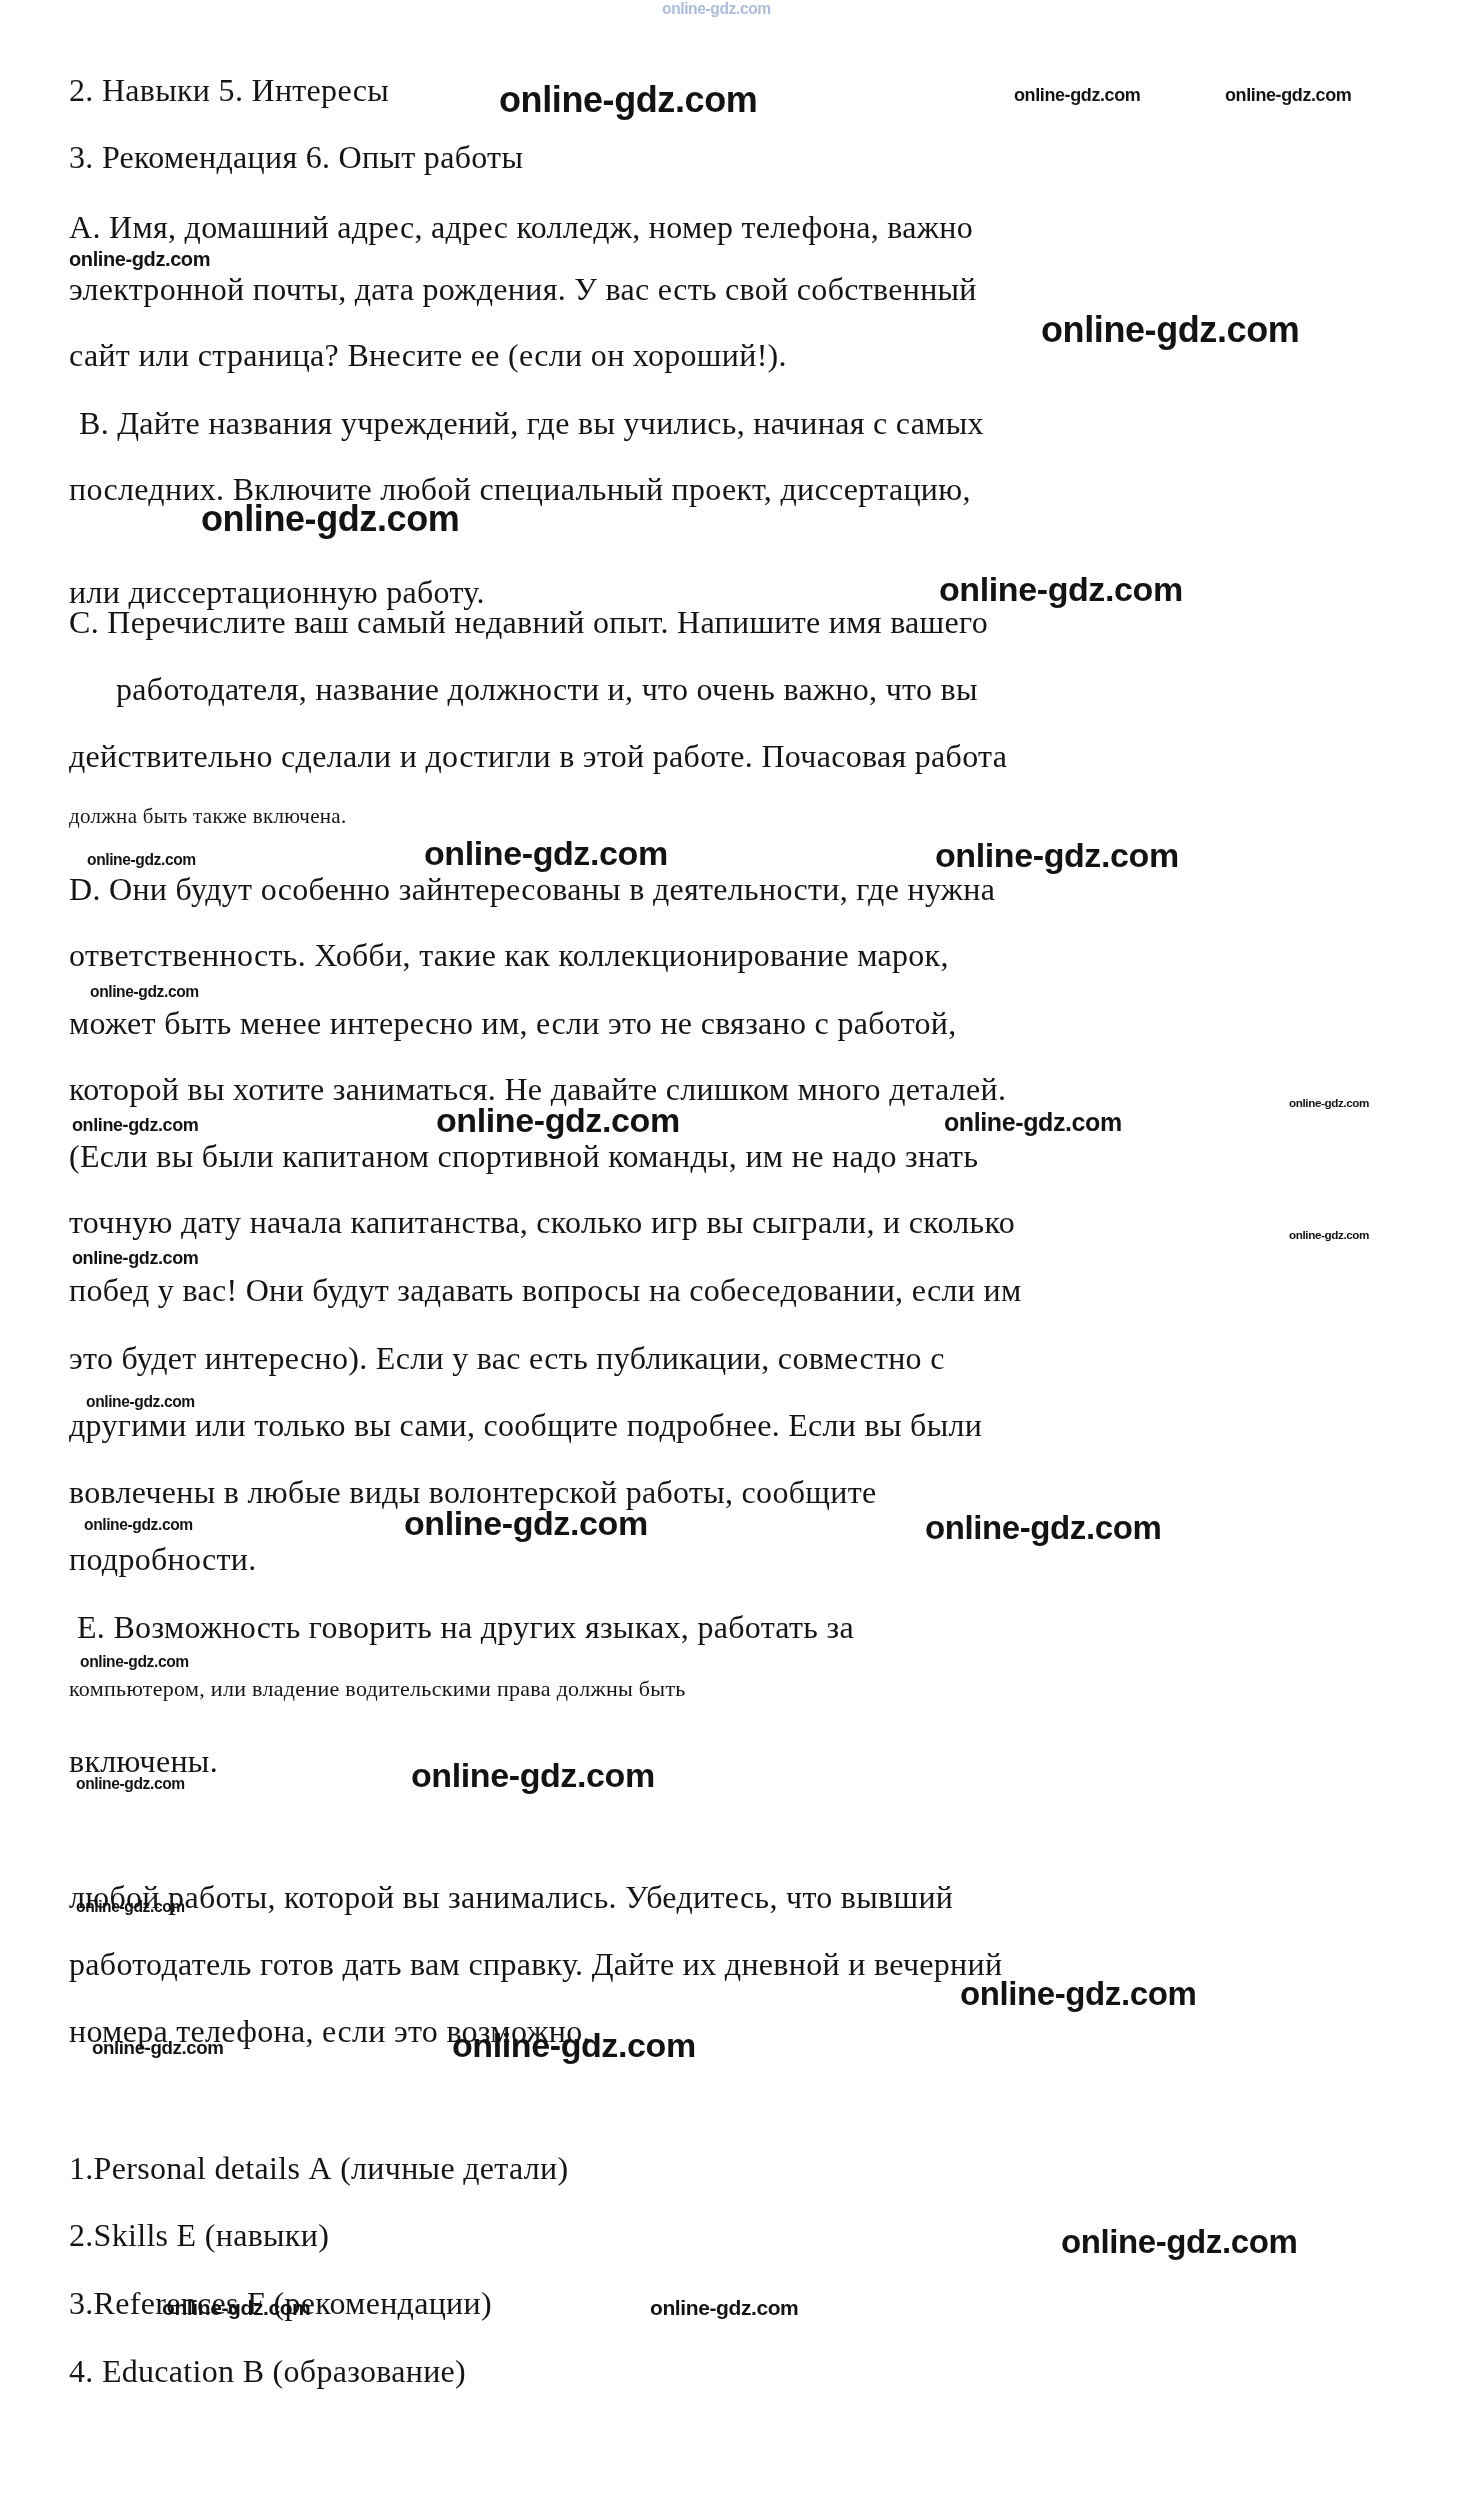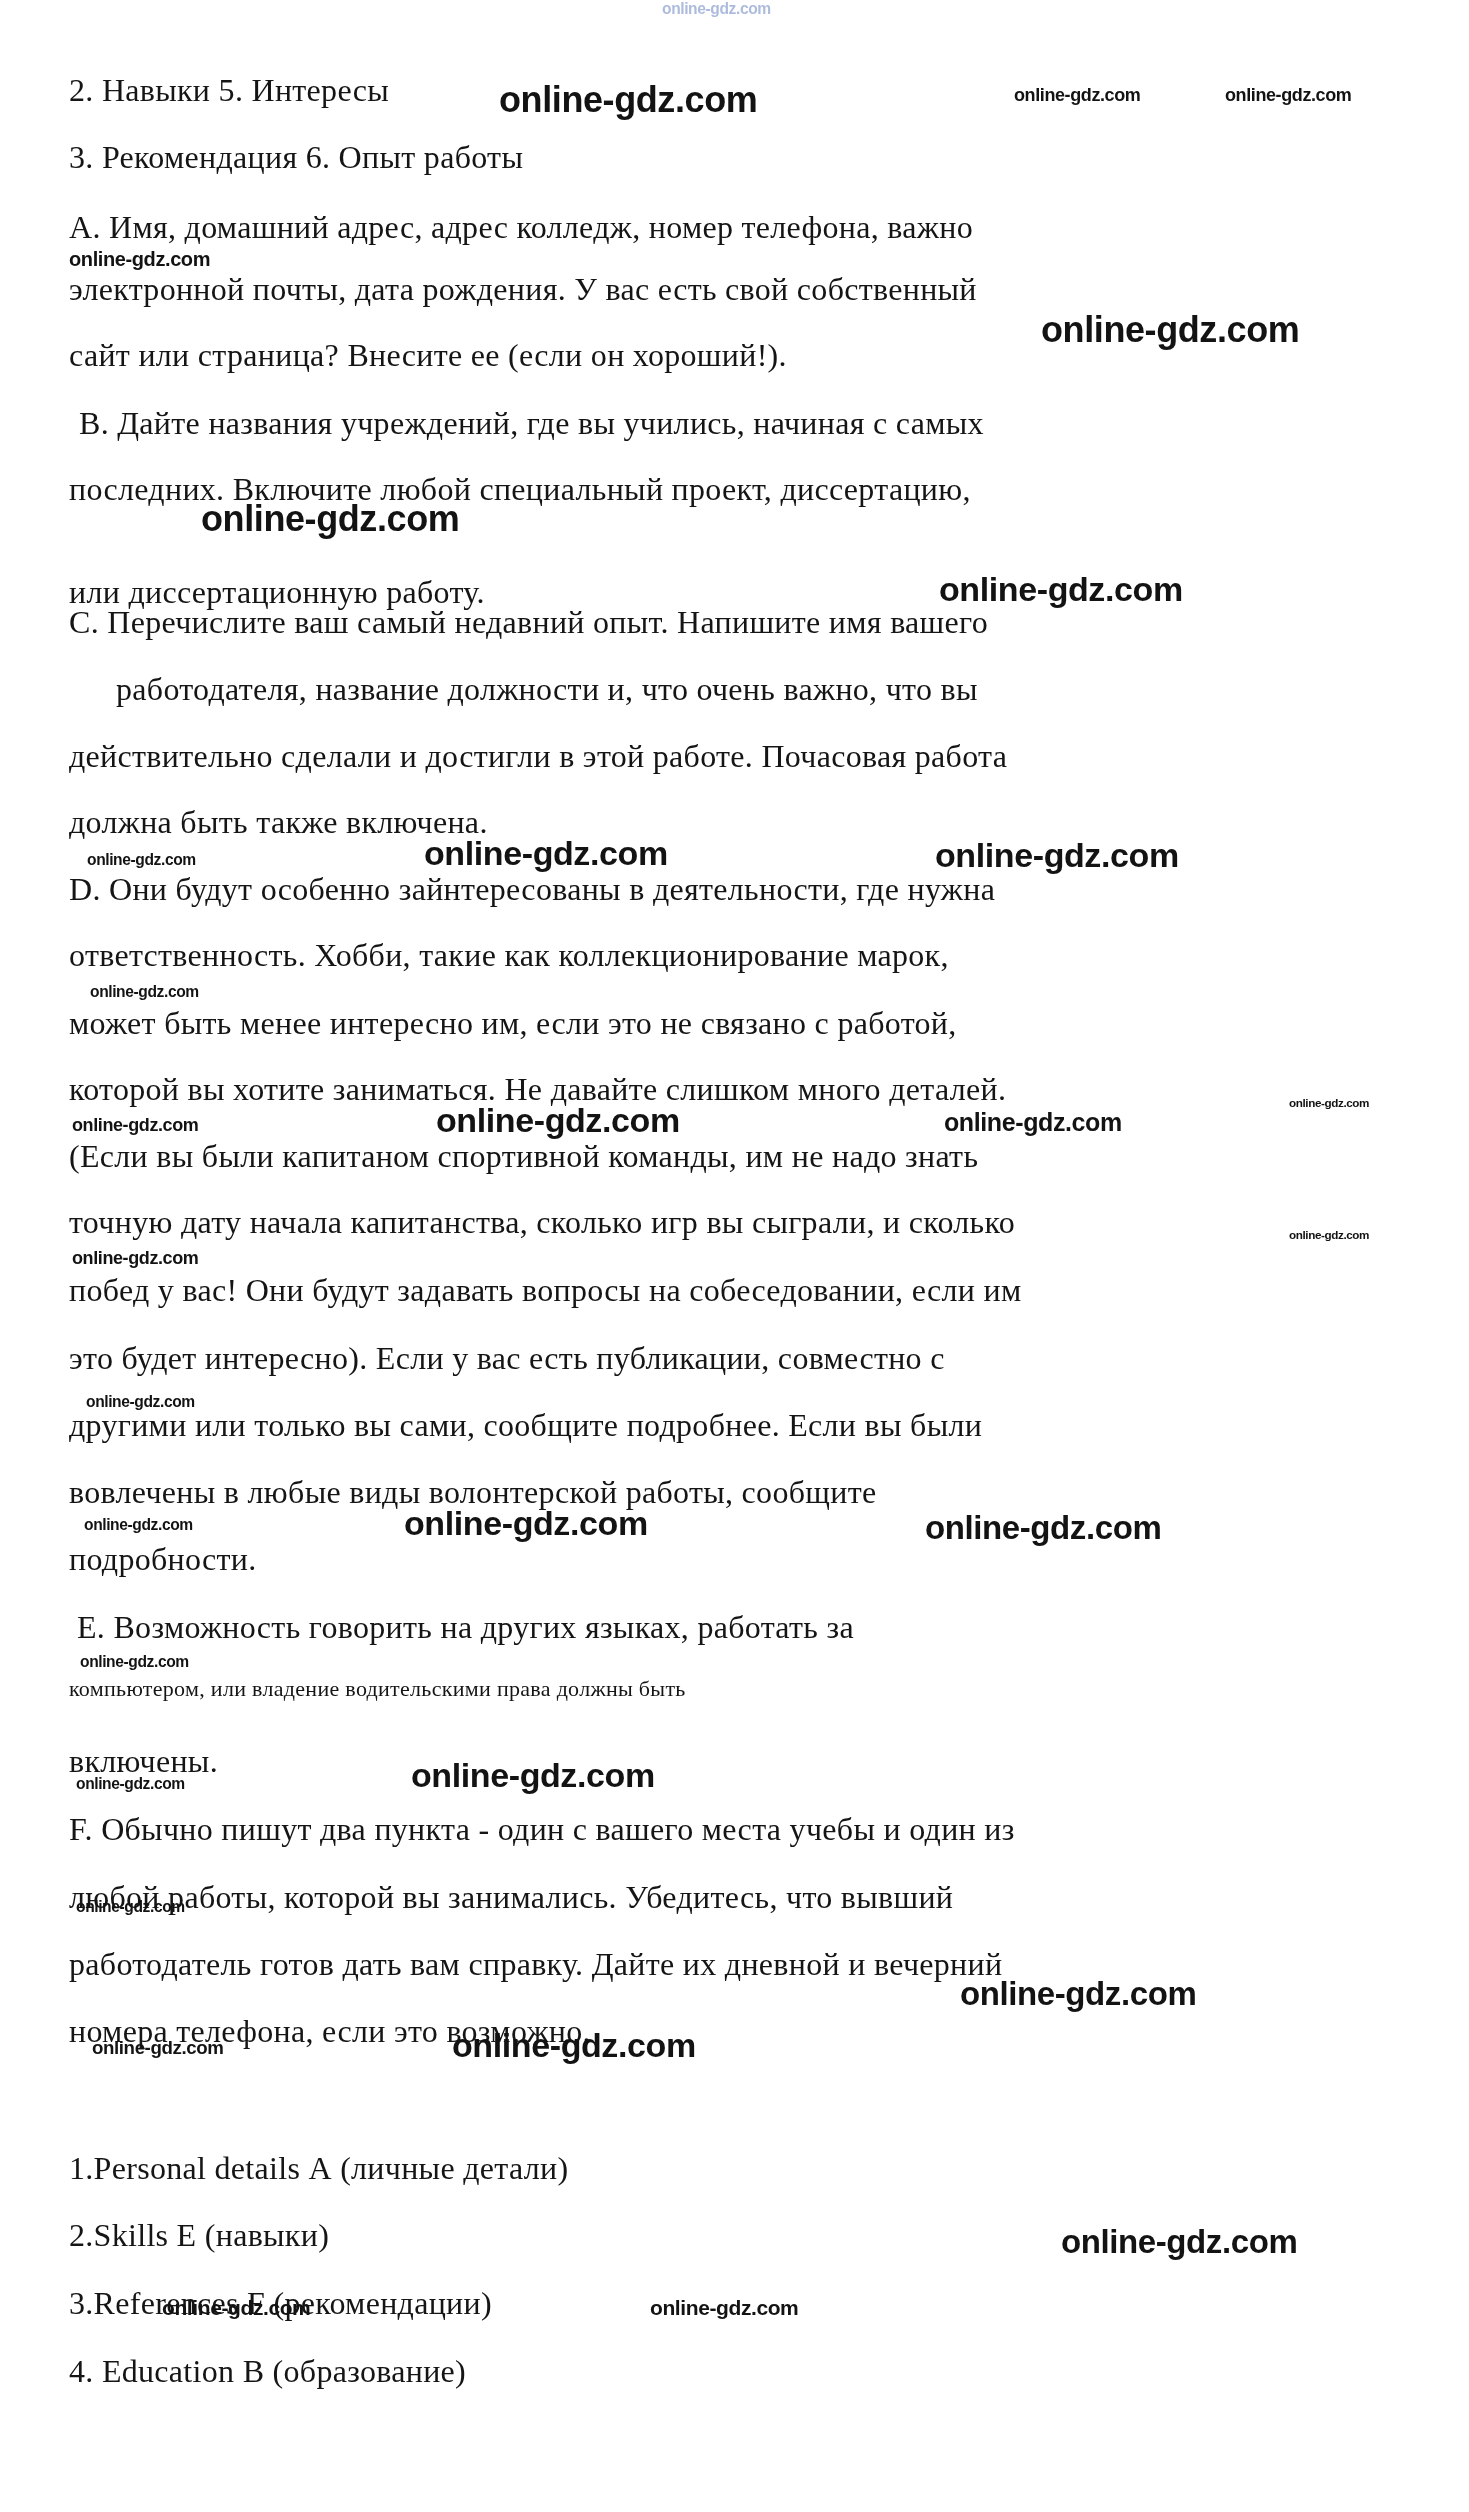--- a/index.html
+++ b/index.html
@@ -40,36 +40,35 @@
       <div class="line" style="left: 69px; top: 139px; font-size: 32px;">3. Рекомендация 6. Опыт работы</div>
       <div class="line" style="left: 69px; top: 209px; font-size: 32px;">А. Имя, домашний адрес, адрес колледж, номер телефона, важно</div>
       <div class="line" style="left: 69px; top: 271px; font-size: 32px;">электронной почты, дата рождения. У вас есть свой собственный</div>
       <div class="line" style="left: 69px; top: 337px; font-size: 32px;">сайт или страница? Внесите ее (если он хороший!).</div>
       <div class="line" style="left: 79px; top: 405px; font-size: 32px;">В. Дайте названия учреждений, где вы учились, начиная с самых</div>
       <div class="line" style="left: 69px; top: 471px; font-size: 32px;">последних. Включите любой специальный проект, диссертацию,</div>
       <div class="line" style="left: 69px; top: 538px; font-size: 32px; margin-top: 36px;">или диссертационную работу.</div>
       <div class="line" style="left: 69px; top: 604px; font-size: 32px;">С. Перечислите ваш самый недавний опыт. Напишите имя вашего</div>
       <div class="line" style="left: 69px; top: 671px; font-size: 32px; margin-left: 47px;">работодателя, название должности и, что очень важно, что вы</div>
       <div class="line" style="left: 69px; top: 738px; font-size: 32px;">действительно сделали и достигли в этой работе. Почасовая работа</div>
-      <div class="line" style="left: 69px; top: 804px; font-size: 32px;">должна быть также включена.</div>
+      <div class="line" style="left: 69px; top: 804px; font-size: 21px;">должна быть также включена.</div>
       <div class="line" style="left: 69px; top: 871px; font-size: 32px;">D. Они будут особенно зайнтересованы в деятельности, где нужна</div>
       <div class="line" style="left: 69px; top: 937px; font-size: 32px;">ответственность. Хобби, такие как коллекционирование марок,</div>
       <div class="line" style="left: 69px; top: 1005px; font-size: 32px;">может быть менее интересно им, если это не связано с работой,</div>
       <div class="line" style="left: 69px; top: 1071px; font-size: 32px;">которой вы хотите заниматься. Не давайте слишком много деталей.</div>
       <div class="line" style="left: 69px; top: 1138px; font-size: 32px;">(Если вы были капитаном спортивной команды, им не надо знать</div>
       <div class="line" style="left: 69px; top: 1204px; font-size: 32px;">точную дату начала капитанства, сколько игр вы сыграли, и сколько</div>
       <div class="line" style="left: 69px; top: 1272px; font-size: 32px;">побед у вас! Они будут задавать вопросы на собеседовании, если им</div>
       <div class="line" style="left: 69px; top: 1340px; font-size: 32px;">это будет интересно). Если у вас есть публикации, совместно с</div>
       <div class="line" style="left: 69px; top: 1407px; font-size: 32px;">другими или только вы сами, сообщите подробнее. Если вы были</div>
       <div class="line" style="left: 69px; top: 1474px; font-size: 32px;">вовлечены в любые виды волонтерской работы, сообщите</div>
       <div class="line" style="left: 69px; top: 1541px; font-size: 32px;">подробности.</div>
       <div class="line" style="left: 77px; top: 1609px; font-size: 32px;">Е. Возможность говорить на других языках, работать за</div>
       <div class="line" style="left: 69px; top: 1676px; font-size: 22px;">компьютером, или владение водительскими права должны быть</div>
       <div class="line" style="left: 69px; top: 1743px; font-size: 32px;">включены.</div>
-      <div class="line" style="left: 69px; top: 1811px; font-size: 32px;">F. Обычно пишут два пункта - один с вашего места учебы и один из</div>
       <div class="line" style="left: 69px; top: 1879px; font-size: 32px;">любой работы, которой вы занимались. Убедитесь, что вывший</div>
       <div class="line" style="left: 69px; top: 1946px; font-size: 32px;">работодатель готов дать вам справку. Дайте их дневной и вечерний</div>
       <div class="line" style="left: 69px; top: 2013px; font-size: 32px;">номера телефона, если это возможно.</div>
       <div class="line" style="left: 69px; top: 2150px; font-size: 32px;">1.Personal details А (личные детали)</div>
       <div class="line" style="left: 69px; top: 2217px; font-size: 32px;">2.Skills Е (навыки)</div>
       <div class="line" style="left: 69px; top: 2285px; font-size: 32px;">3.References F (рекомендации)</div>
       <div class="line" style="left: 69px; top: 2353px; font-size: 32px;">4. Education В (образование)</div>
     </div>
   <div class="wm-layer">
 

